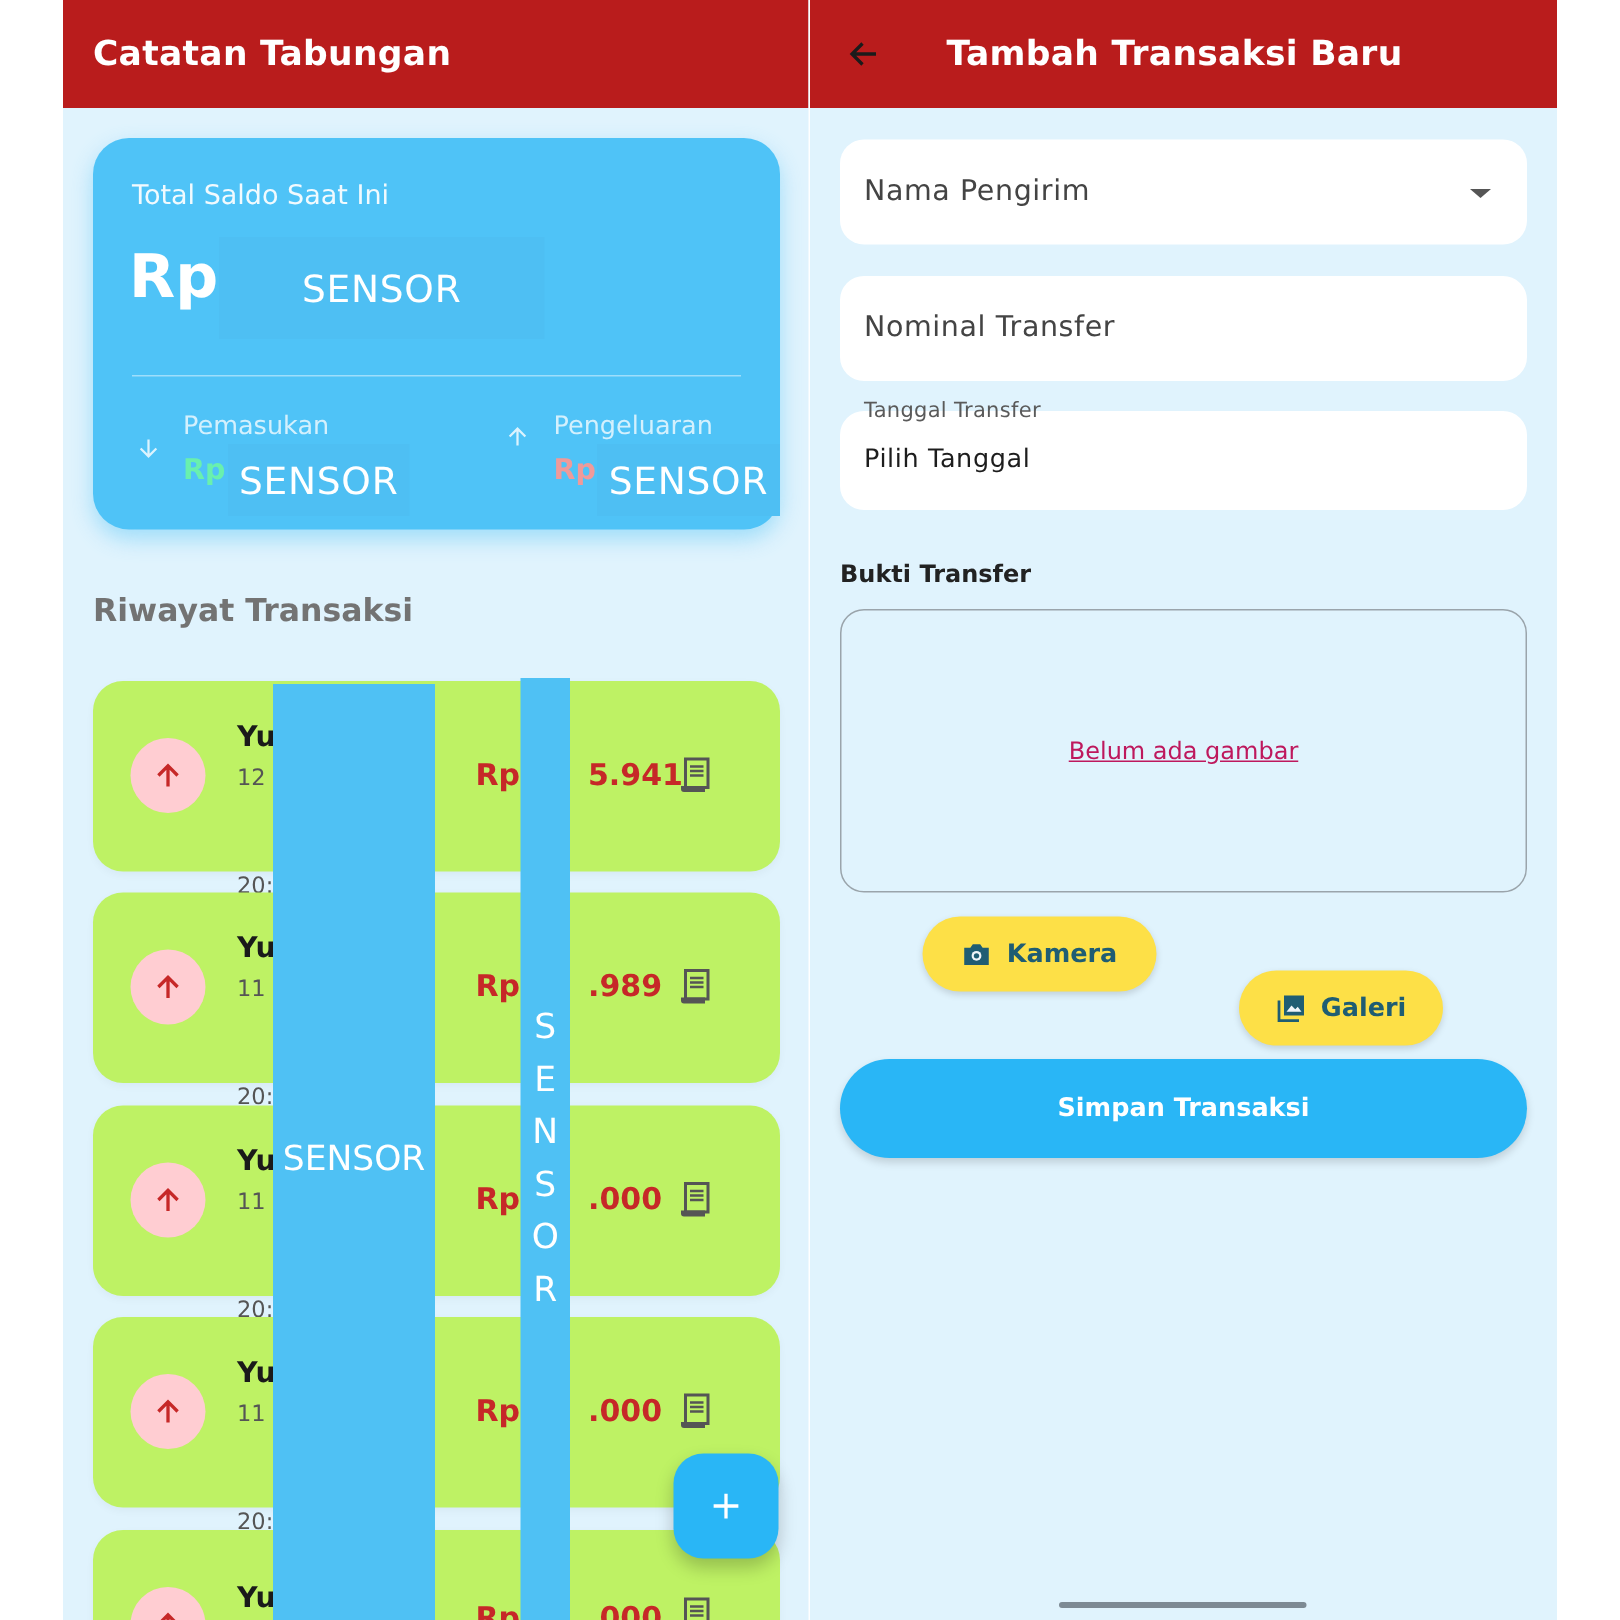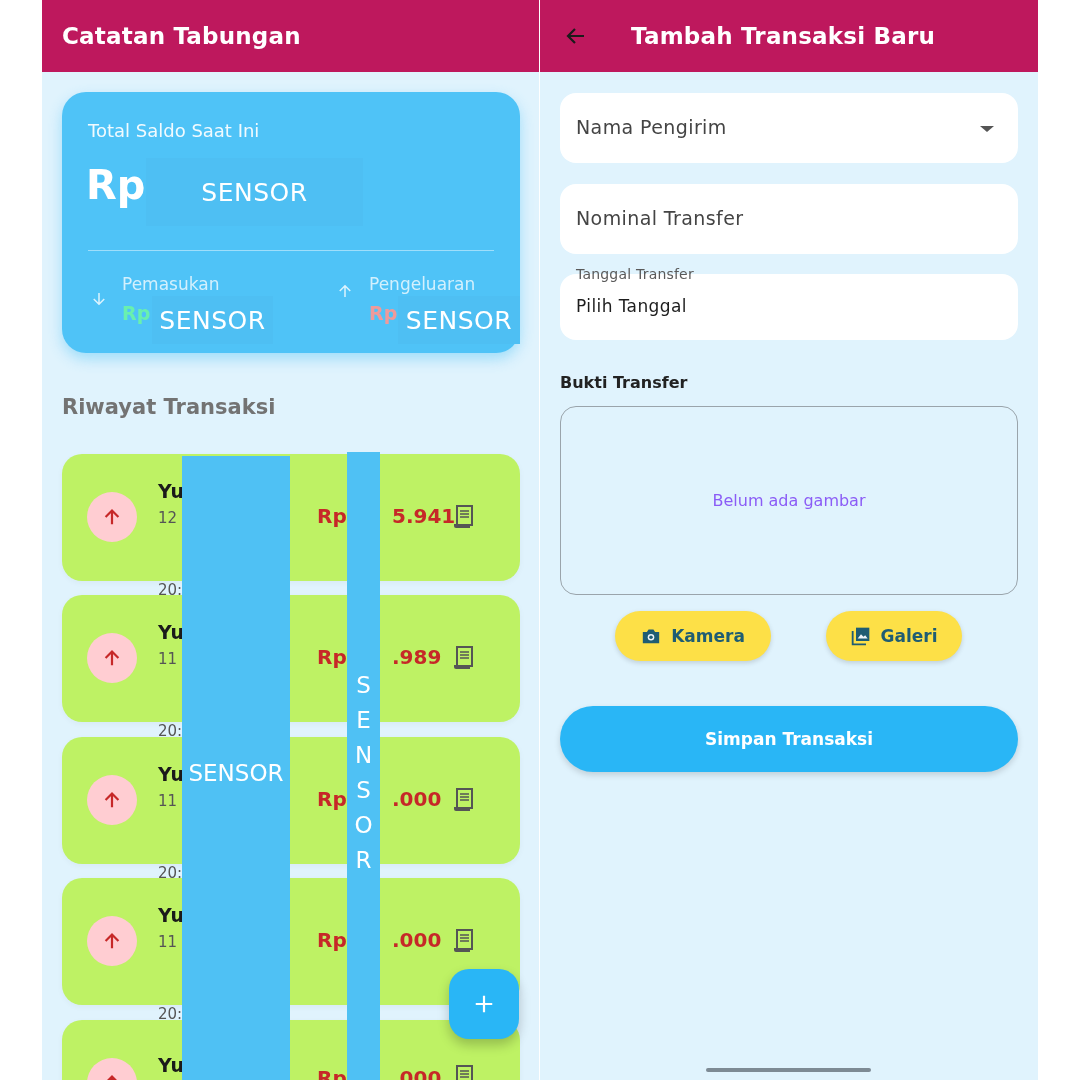--- a/index.html
+++ b/index.html
@@ -3,21 +3,21 @@
 <meta charset="utf-8">
 <style>
   * { box-sizing: border-box; margin: 0; padding: 0; }
   html, body { width: 1080px; height: 1080px; background: #ffffff; overflow: hidden; }
   body { position: relative; font-family: "DejaVu Sans", "Liberation Sans", sans-serif; }
 
   .screen { position: absolute; top: 0; height: 1080px; background: #e0f3fd; overflow: hidden; }
   #screen-left { left: 42px; width: 497px; }
   #screen-right { left: 540px; width: 498px; }
 
-  .appbar { position: absolute; left: 0; top: 0; width: 100%; height: 72px; background: #be185d; display: flex; align-items: center; }
+  .appbar { position: absolute; left: 0; top: 0; width: 100%; height: 72px; background: #b91c1c; display: flex; align-items: center; }
   .appbar-title { color: #ffffff; font-weight: bold; font-size: 23px; letter-spacing: 0.2px; }
   #screen-left .appbar-title { margin-left: 20px; }
   .back-btn { position: absolute; left: 22px; top: 22px; width: 28px; height: 28px; display: flex; align-items: center; justify-content: center; cursor: pointer; }
   #screen-right .appbar-title { position: absolute; left: 91px; }
 
   
   .balance-card { position: absolute; left: 20px; top: 92px; width: 458px; height: 261px; border-radius: 24px; background: #4fc3f7; box-shadow: 0 6px 14px rgba(79,195,247,0.45); }
   .balance-label { position: absolute; left: 26px; top: 28px; color: #ffffff; font-size: 18px; opacity: 0.92; }
   .balance-rp { position: absolute; left: 24px; top: 70px; color: #ffffff; font-size: 40px; font-weight: bold; }
   .censor-box { position: absolute; background: #4ebff3; color: #ffffff; font-size: 25px; display: flex; align-items: center; justify-content: center; font-family: "DejaVu Sans", sans-serif; letter-spacing: 0.5px; }
@@ -43,21 +43,21 @@
   .bar-v { position: absolute; background: #4fc1f4; color: #ffffff; font-family: "DejaVu Sans", sans-serif; }
 
   
   .field { position: absolute; left: 20px; width: 458px; background: #ffffff; border-radius: 16px; }
   .field-text { position: absolute; left: 16px; color: #444444; font-size: 19px; letter-spacing: 0.4px; }
   .dropdown-caret { position: absolute; right: 24px; top: 33px; width: 0; height: 0; border-left: 7px solid transparent; border-right: 7px solid transparent; border-top: 6px solid #555555; }
   .floating-label { position: absolute; left: 36px; top: 266px; font-size: 14px; color: #5a5a5a; letter-spacing: 0.2px; }
 
   .bukti-label { position: absolute; left: 20px; top: 373px; font-size: 16px; font-weight: bold; color: #222222; }
   .image-box { position: absolute; left: 20px; top: 406px; width: 458px; height: 189px; border: 1.5px solid #9aa4ab; border-radius: 16px; display: flex; align-items: center; justify-content: center; }
-  .image-box span { font-size: 16px; color: #8b5cf6; }
+  .image-box span { font-size: 16px; color: #be185d; text-decoration: underline; }
 
   .pill-btn { position: absolute; top: 611px; height: 50px; border-radius: 25px; background: #fde047; box-shadow: 0 2px 5px rgba(0,0,0,0.15); display: flex; align-items: center; justify-content: center; gap: 10px; cursor: pointer; color: #1f5d73; font-size: 17px; font-weight: bold; }
 
   .save-btn { position: absolute; left: 20px; top: 706px; width: 458px; height: 66px; border-radius: 33px; background: #29b6f6; box-shadow: 0 3px 6px rgba(0,0,0,0.15); display: flex; align-items: center; justify-content: center; color: #ffffff; font-size: 17px; font-weight: bold; cursor: pointer; text-align: center; }
 
   .home-indicator { position: absolute; left: 166px; top: 1068px; width: 165px; height: 4px; border-radius: 2px; background: #7d8a94; }
 </style>
 </head>
 <body>
 
@@ -232,21 +232,21 @@
   </div>
 
   <div class="pill-btn" style="left:75px; width:156px;">
     <svg width="20" height="18" viewBox="0 0 24 22">
         <path d="M2 6h5l2-3h6l2 3h5v14H2z" fill="#1f5d73"></path>
         <circle cx="12" cy="12.5" r="4" fill="#eef4f8"></circle>
         <circle cx="12" cy="12.5" r="2.2" fill="#1f5d73"></circle>
       </svg>
     <span>Kamera</span>
   </div>
-  <div class="pill-btn" style="left:286px; width:136px;">
+  <div class="pill-btn" style="left:286px; width:136px;margin-top:36px;">
     <svg width="20" height="20" viewBox="0 0 24 24">
         <path d="M6 2h16v16H6z" fill="#1f5d73"></path>
         <path d="M8 15l4-5 3 3 2-2 3 4z" fill="#eef4f8"></path>
         <path d="M2 6v16h16" fill="none" stroke="#1f5d73" stroke-width="2.2"></path>
       </svg>
     <span>Galeri</span>
   </div>
 
   <div class="save-btn">Simpan Transaksi</div>
 

